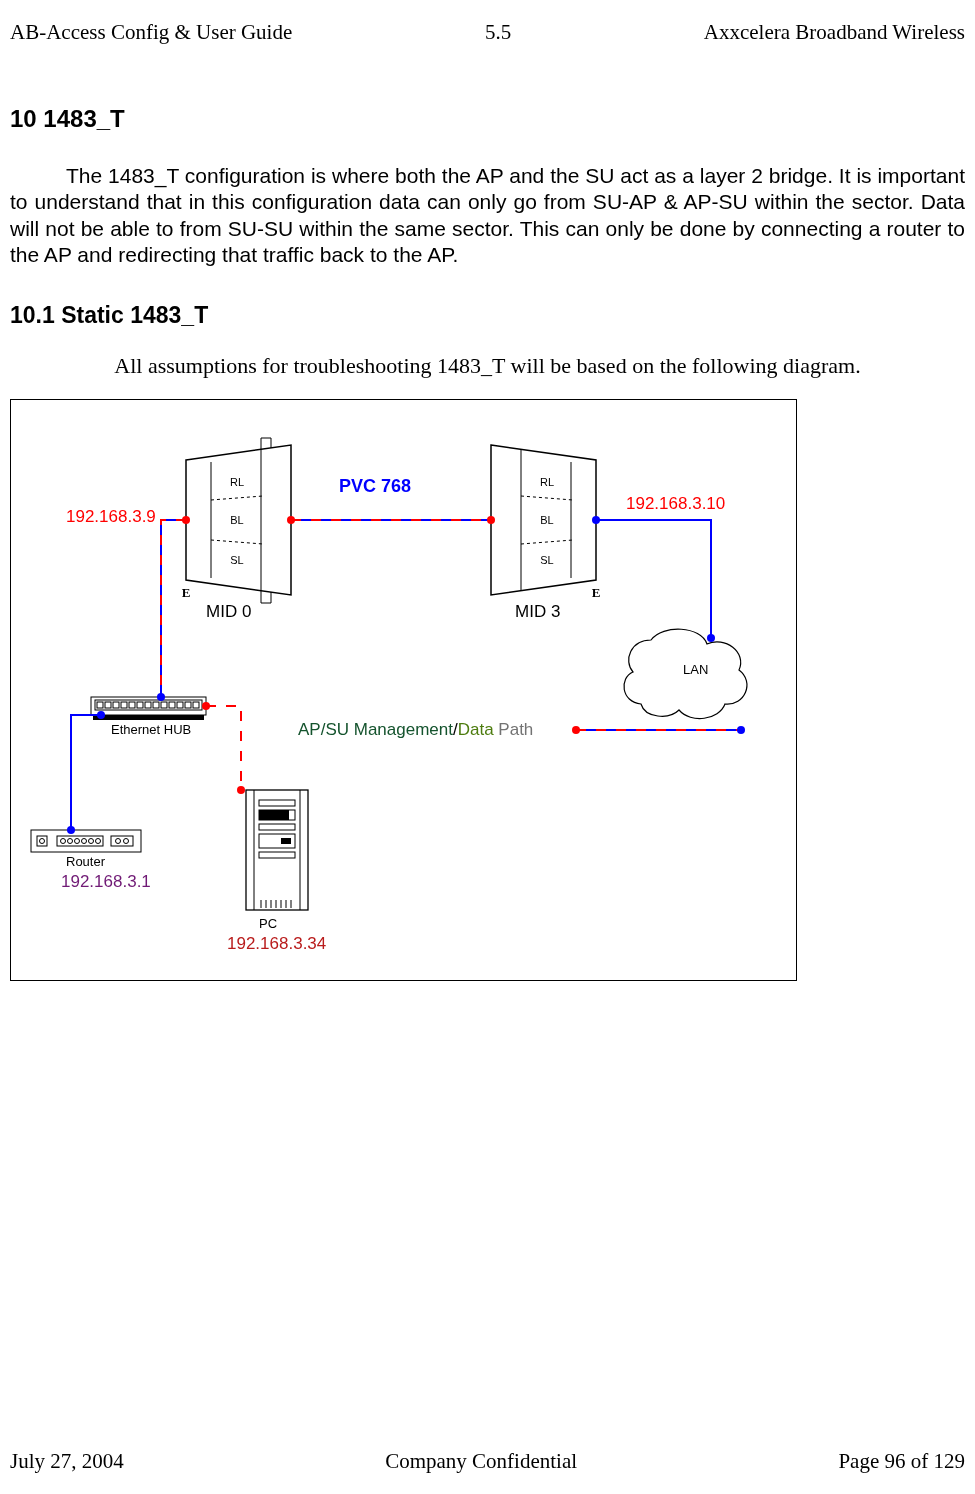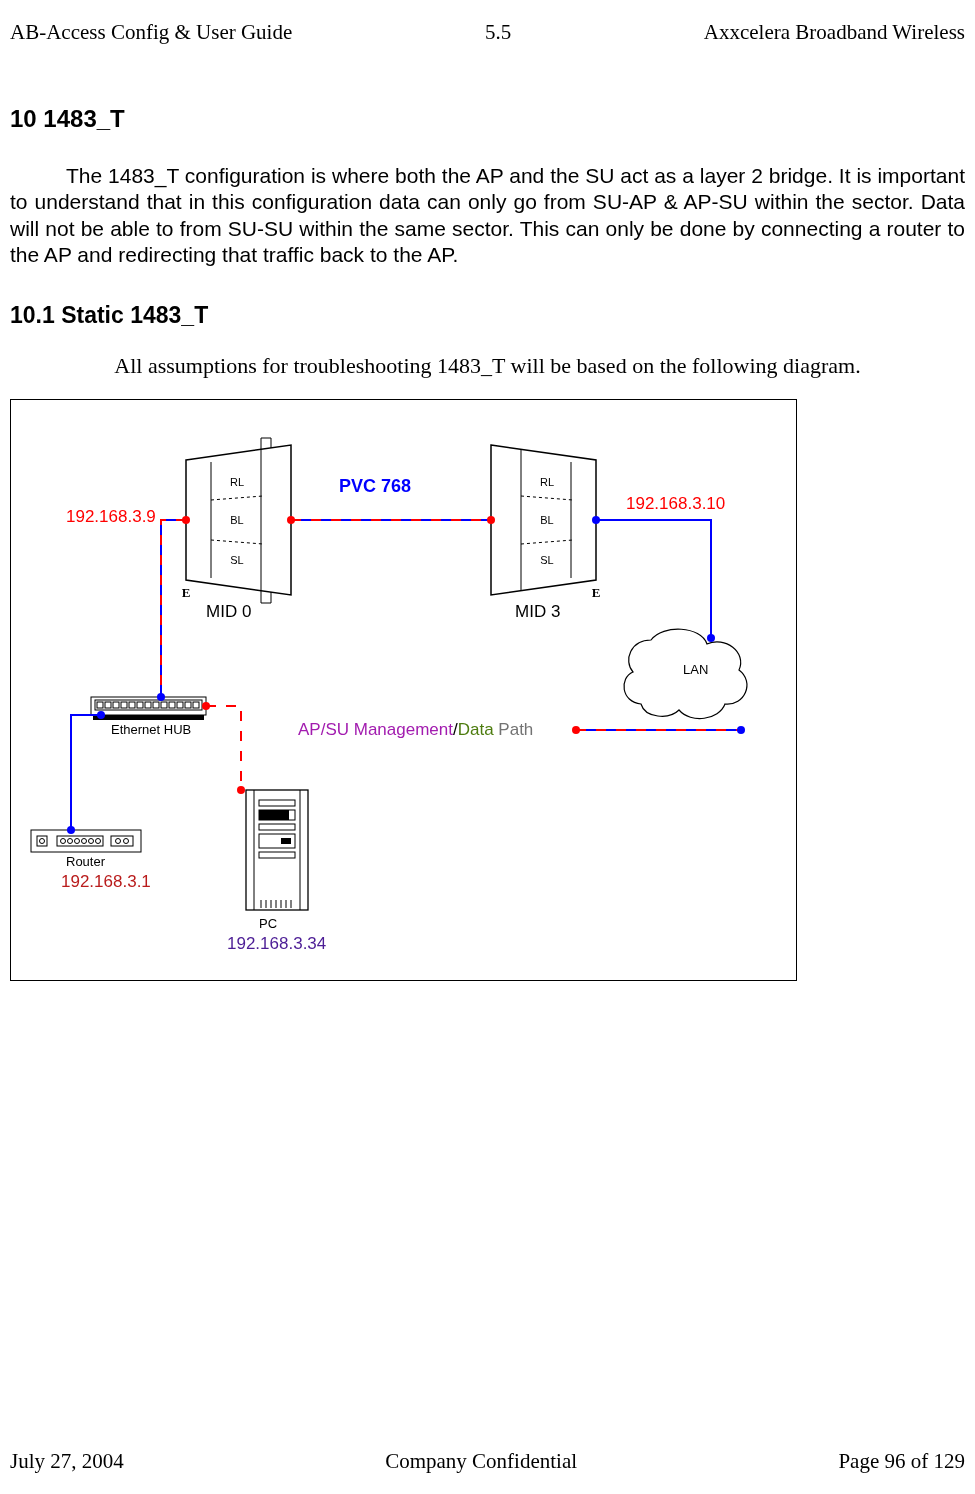--- a/index.html
+++ b/index.html
@@ -229,28 +229,28 @@
       <span class="lbl" style="left:615px; top:94px; font-size:17px; color:#ff0000;">192.168.3.10</span>
 
       <span class="lbl" style="left:195px; top:202px; font-size:17px;">MID 0</span>
       <span class="lbl" style="left:504px; top:202px; font-size:17px;">MID 3</span>
 
       <span class="lbl" style="left:672px; top:262px; font-size:13px;">LAN</span>
 
       <span class="lbl" style="left:100px; top:322px; font-size:13px;">Ethernet HUB</span>
 
       <span class="lbl" style="left:287px; top:320px; font-size:17px; white-space:nowrap;">
-        <span style="color:#a21caf;">AP/SU  Management</span><span style="color:#000;">/</span><span style="color:#4d7c0f;">Data</span><span style="color:#737373;"> Path</span>
+        <span style="color:#14532d;">AP/SU  Management</span><span style="color:#000;">/</span><span style="color:#4d7c0f;">Data</span><span style="color:#737373;"> Path</span>
       </span>
 
       <span class="lbl" style="left:55px; top:454px; font-size:13px;">Router</span>
-      <span class="lbl" style="left:50px; top:472px; font-size:17px; color:#b91c1c;">192.168.3.1</span>
+      <span class="lbl" style="left:50px; top:472px; font-size:17px; color:#701a75;">192.168.3.1</span>
 
       <span class="lbl" style="left:248px; top:516px; font-size:13px;">PC</span>
-      <span class="lbl" style="left:216px; top:534px; font-size:17px; color:#4c1d95;">192.168.3.34</span>
+      <span class="lbl" style="left:216px; top:534px; font-size:17px; color:#b91c1c;">192.168.3.34</span>
 
     </div>
 
   </div>
 
   <div class="footer-line">
     <span>July 27, 2004</span>
     <span>Company Confidential</span>
     <span>Page 96 of 129</span>
   </div>

